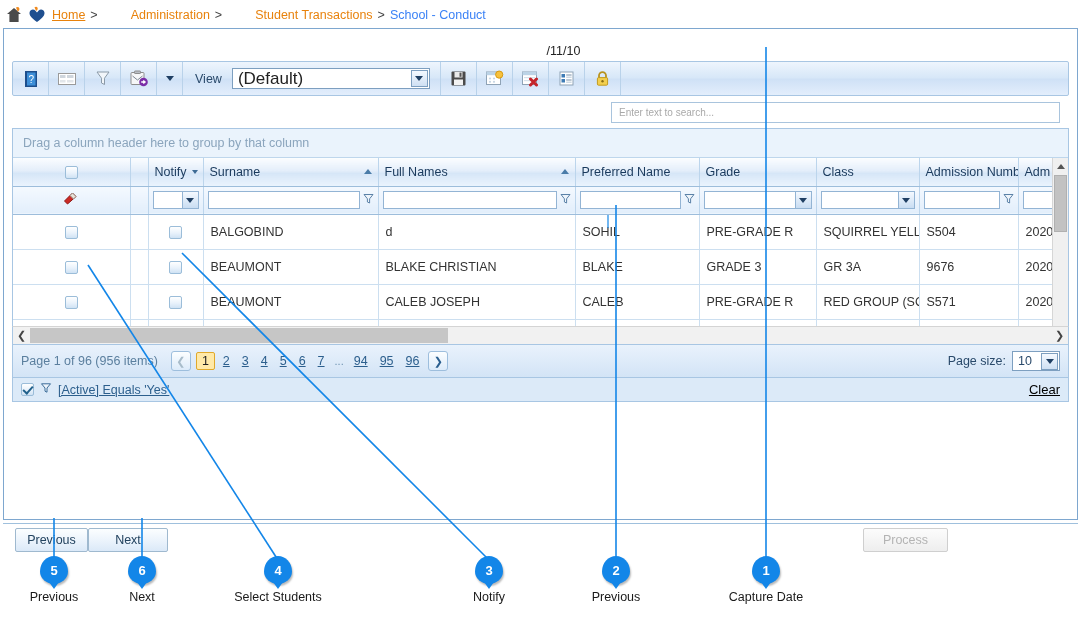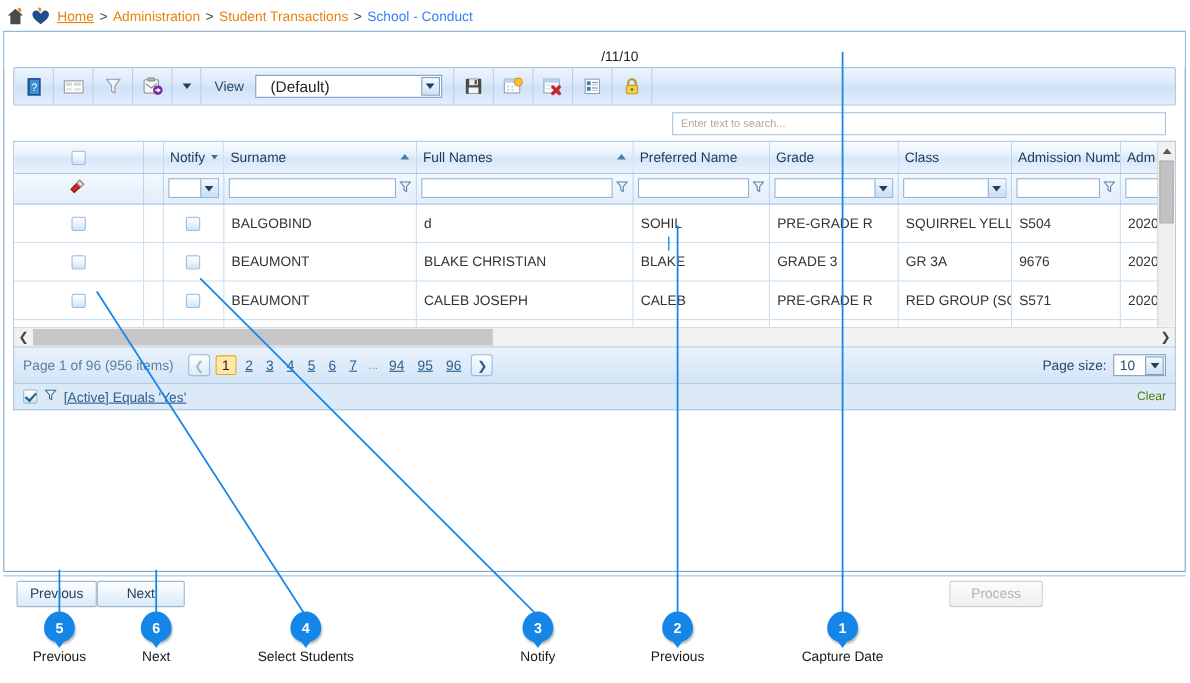--- a/index.html
+++ b/index.html
@@ -15,21 +15,21 @@
   .app{position:relative;width:1082px;height:621px;}
 
   
   .breadcrumb{
     position:absolute;left:0;top:0;width:1082px;height:30px;
     display:flex;align-items:center;gap:4px;padding-left:4px;box-sizing:border-box;
     font-size:12.5px;
   }
   .bc-icon{width:20px;height:18px;display:inline-block;position:relative;flex:0 0 auto;}
   .bc-link{color:#e8820c;text-decoration:underline;cursor:pointer;}
-  .bc-link.nound{text-decoration:none;}
+  .bc-link.nound{text-decoration:none;margin-left:28px;}
   .bc-sep{color:#444;padding:0 1px;}
   .bc-current{color:#3b82f6;}
 
   
   .panel{
     position:absolute;left:3px;top:28px;width:1075px;height:492px;
     border:1px solid #7ea7cf;background:#ffffff;box-sizing:border-box;
   }
   .title-bar{
     height:32px;display:flex;align-items:center;justify-content:center;
@@ -45,23 +45,23 @@
     display:flex;align-items:center;box-sizing:border-box;
   }
   .tb-btn{
     width:36px;height:33px;display:flex;align-items:center;justify-content:center;
     border-right:1px solid #b9d2ea;cursor:pointer;box-sizing:border-box;
   }
   .tb-btn.narrow{width:26px;}
   .tb-sep{width:1px;height:33px;background:#b9d2ea;}
   .tb-view-label{padding:0 10px 0 12px;color:#2a4a6b;font-size:12.5px;}
   .view-select{
-    width:170px;height:21px;border:1px solid #7d9fc0;background:#fff;
+    width:198px;height:21px;border:1px solid #7d9fc0;background:#fff;
     display:flex;align-items:center;justify-content:space-between;
-    font-size:14px;color:#222;padding-left:13px;box-sizing:border-box;cursor:pointer;
+    font-size:17px;color:#222;padding-left:5px;box-sizing:border-box;cursor:pointer;
   }
   .sel-arrow{
     width:17px;height:17px;margin-right:1px;
     background:linear-gradient(to bottom,#f4f9ff,#cfe0f3);
     border:1px solid #7d9fc0;display:flex;align-items:center;justify-content:center;
     box-sizing:border-box;
   }
   .tri-down{width:0;height:0;border-left:4px solid transparent;border-right:4px solid transparent;border-top:5px solid #1f3f63;}
   .tb-spacer{width:10px;}
 
@@ -178,21 +178,21 @@
     padding-left:5px;box-sizing:border-box;font-size:12.5px;cursor:pointer;
   }
 
   
   .filterbar{
     margin:0 8px;height:24px;background:#dceaf8;border:1px solid #a8c6e3;border-top:none;
     display:flex;align-items:center;padding:0 8px;box-sizing:border-box;gap:6px;
   }
   .fb-text{color:#2c5f8d;font-size:12.5px;}
   .fb-text .brack{text-decoration:underline;}
-  .fb-clear{margin-left:auto;color:#4d7c0f;font-size:11px;cursor:pointer;}
+  .fb-clear{margin-left:auto;color:#000000;text-decoration:underline;font-size:13px;cursor:pointer;}
 
   
   .btnrow{position:absolute;left:3px;top:528px;width:1075px;height:32px;}
   .btn{
     position:absolute;height:24px;min-width:70px;
     border:1px solid #9fb9cf;border-radius:2px;
     background:linear-gradient(to bottom,#fcfeff 0%,#ecf4fc 50%,#dbe9f8 100%);
     font-size:12.5px;color:#23435f;display:flex;align-items:center;justify-content:center;
     cursor:pointer;box-sizing:border-box;font-family:"Liberation Sans", sans-serif;
   }
@@ -344,20 +344,23 @@
       </div>
     </div>
 
     <div class="search-row">
       <div class="search-box">
         <input type="text" placeholder="Enter text to search..." style="">
       </div>
     </div>
 
     <div class="grid-wrap">
+      <div class="groupbar">
+        <span>Drag a column header here to group by that column</span>
+      </div>
       <div class="grid-scroll" style="height:168px;">
         <table class="grid">
           <colgroup>
             <col style="width:117px">
               <col style="width:18px">
               <col style="width:55px">
             <col style="width:175px">
               <col style="width:197px">
               <col style="width:124px">
             <col style="width:117px">

